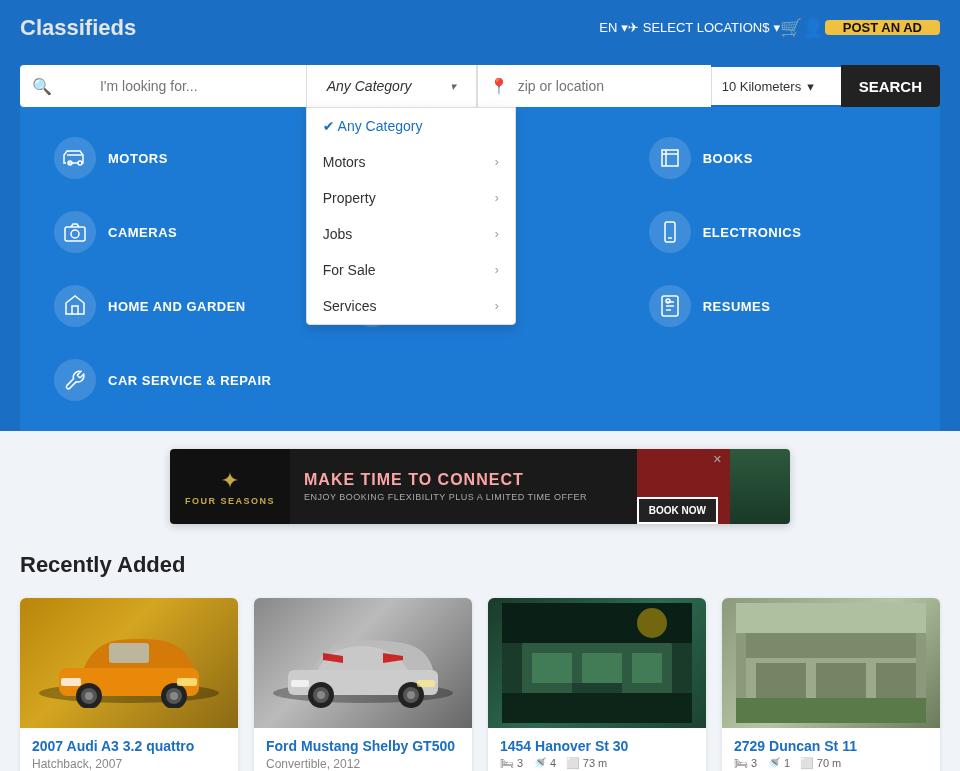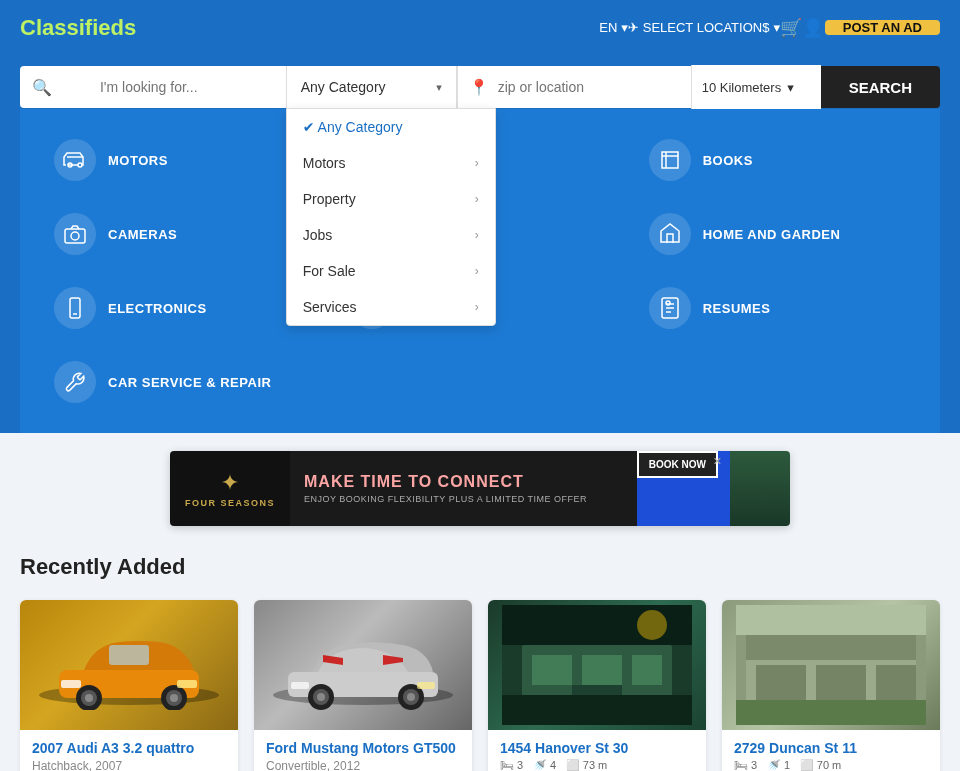--- a/index.html
+++ b/index.html
@@ -8,21 +8,21 @@
     
     .header {
       background: #1a6fc4;
       padding: 0 20px;
       height: 55px;
       display: flex;
       align-items: center;
       justify-content: space-between;
     }
     .header-logo {
-      color: #bef264;
+      color: #e5e5e5;
       font-size: 22px;
       font-weight: bold;
     }
     .header-right {
       display: flex;
       align-items: center;
     }
     .header-lang {
       color: #fff;
       font-size: 13px;
@@ -100,29 +100,30 @@
       width: 100%;
       margin-left: 40px;
     }
     .search-icon { color: #999; font-size: 16px; }
 
     .category-select {
       background: #fff;
       border: none;
       border-left: 1px solid #ddd;
       height: 42px;
-      padding: 0 14px;
+      padding: 0 20px;
       font-size: 14px;
       color: #333;
       cursor: pointer;
       display: flex;
       align-items: center;
       gap: 8px;
       min-width: 170px;
       position: relative;
+      font-style: italic;
     }
     .category-select-text { flex: 1; }
     .category-arrow { color: #666; font-size: 11px; }
 
     .location-wrap {
       display: flex;
       align-items: center;
       background: #fff;
       border-left: 2px solid #ddd;
       height: 42px;
@@ -135,36 +136,36 @@
       border: none;
       outline: none;
       font-size: 14px;
       color: #999;
       width: 100%;
     }
 
     .distance-select {
       background: #fff;
       border-left: 1px solid #ddd;
-      height: 44px;
+      height: 38px;
       padding: 0 10px;
       font-size: 13px;
       color: #333;
       cursor: pointer;
       display: flex;
       align-items: center;
       gap: 6px;
       min-width: 130px;
     }
     .search-btn {
       background: #222;
       color: #fff;
       border: none;
       height: 42px;
-      padding: 0 28px;
+      padding: 0 18px;
       font-size: 15px;
       font-weight: bold;
       cursor: pointer;
       border-radius: 0 4px 4px 0;
     }
 
     
     .dropdown-wrap {
       position: relative;
       display: inline-block;
@@ -437,35 +438,35 @@
             <rect x="2" y="3" width="20" height="14" rx="2"></rect>
             <path d="M8 21h8M12 17v4"></path>
           </svg>
         </div>
         <span class="cat-label">COMPUTERS</span>
       </div>
 
       <div class="cat-item">
         <div class="cat-icon">
           <svg width="24" height="24" viewBox="0 0 24 24" fill="none" stroke="#fff" stroke-width="1.5">
+            <rect x="7" y="2" width="10" height="20" rx="2"></rect>
+            <path d="M10 18h4"></path>
+          </svg>
+        </div>
+        <span class="cat-label">ELECTRONICS</span>
+      </div>
+
+      <div class="cat-item">
+        <div class="cat-icon">
+          <svg width="24" height="24" viewBox="0 0 24 24" fill="none" stroke="#fff" stroke-width="1.5">
             <path d="M3 9l9-7 9 7v11H3z"></path>
             <path d="M9 21V12h6v9"></path>
           </svg>
         </div>
         <span class="cat-label">HOME AND GARDEN</span>
-      </div>
-
-      <div class="cat-item">
-        <div class="cat-icon">
-          <svg width="24" height="24" viewBox="0 0 24 24" fill="none" stroke="#fff" stroke-width="1.5">
-            <rect x="7" y="2" width="10" height="20" rx="2"></rect>
-            <path d="M10 18h4"></path>
-          </svg>
-        </div>
-        <span class="cat-label">ELECTRONICS</span>
       </div>
 
       <div class="cat-item">
         <div class="cat-icon">
           <svg width="24" height="24" viewBox="0 0 24 24" fill="none" stroke="#fff" stroke-width="1.5">
             <rect x="3" y="7" width="18" height="14" rx="2"></rect>
             <path d="M8 7V5a2 2 0 014 0v2"></path>
           </svg>
         </div>
         <span class="cat-label">VACANCIES</span>
@@ -497,21 +498,21 @@
 
 <div style="max-width:620px;margin:18px auto;position:relative;height:75px;border-radius:4px;overflow:hidden;display:flex;box-shadow:0 2px 8px rgba(0,0,0,0.2);">
   <div style="background:#111;width:120px;height:100%;display:flex;flex-direction:column;align-items:center;justify-content:center;gap:2px;">
     <div style="color:#c8a84b;font-size:22px;">✦</div>
     <div style="color:#c8a84b;font-size:9px;letter-spacing:1.5px;font-weight:bold;">FOUR SEASONS</div>
   </div>
   <div style="flex:1;background:#1a1a1a;display:flex;flex-direction:column;justify-content:center;padding:0 14px;">
     <div style="color:#fca5a5;font-size:16px;font-weight:bold;letter-spacing:1px;">MAKE TIME TO CONNECT</div>
     <div style="color:#aaa;font-size:9px;margin-top:3px;letter-spacing:0.5px;">ENJOY BOOKING FLEXIBILITY PLUS A LIMITED TIME OFFER</div>
   </div>
-  <div style="display:flex;align-items:flex-start;padding-right:12px;background:#1d4ed8;">
+  <div style="display:flex;align-items:flex-end;padding-right:12px;background:#7f1d1d;">
     <button style="background:#222;border:2px solid #fff;color:#fff;padding:6px 10px;font-size:10px;font-weight:bold;cursor:pointer;">BOOK NOW</button>
   </div>
   <div style="width:60px;height:100%;background:linear-gradient(180deg,#2d5a3d 0%,#1a3828 100%);"></div>
   <div style="position:absolute;top:4px;right:68px;color:#aaa;font-size:11px;cursor:pointer;">✕</div>
 </div>
 
 <div class="recently-section">
   <div class="recently-title">Recently Added</div>
   <div class="listings-grid">
 
@@ -552,21 +553,21 @@
           <circle cx="148" cy="77" r="13" fill="#222"></circle>
             <circle cx="148" cy="77" r="8" fill="#555"></circle>
             <circle cx="148" cy="77" r="4" fill="#888"></circle>
           <path d="M60 35 L80 38 L80 45 L60 42Z" fill="#c00" opacity="0.8"></path>
           <path d="M120 35 L140 38 L140 42 L120 45Z" fill="#c00" opacity="0.8"></path>
           <rect x="28" y="62" width="18" height="7" rx="2" fill="#fff" opacity="0.7"></rect>
           <rect x="154" y="62" width="18" height="7" rx="2" fill="#ffee88" opacity="0.7"></rect>
         </svg>
       </div>
       <div class="listing-info">
-        <div class="listing-title">Ford Mustang Motors GT500</div>
+        <div class="listing-title">Ford Mustang Shelby GT500</div>
         <div class="listing-sub">Convertible, 2012</div>
 
       </div>
     </div>
 
     <div class="listing-card">
       <div class="house1-bg listing-img-placeholder">
         <svg width="190" height="120" viewBox="0 0 190 120" style="position:absolute">
           <rect x="0" y="0" width="190" height="120" fill="#1a3a2a"></rect>
           <rect x="20" y="40" width="150" height="70" rx="2" fill="#2d5a40"></rect>

